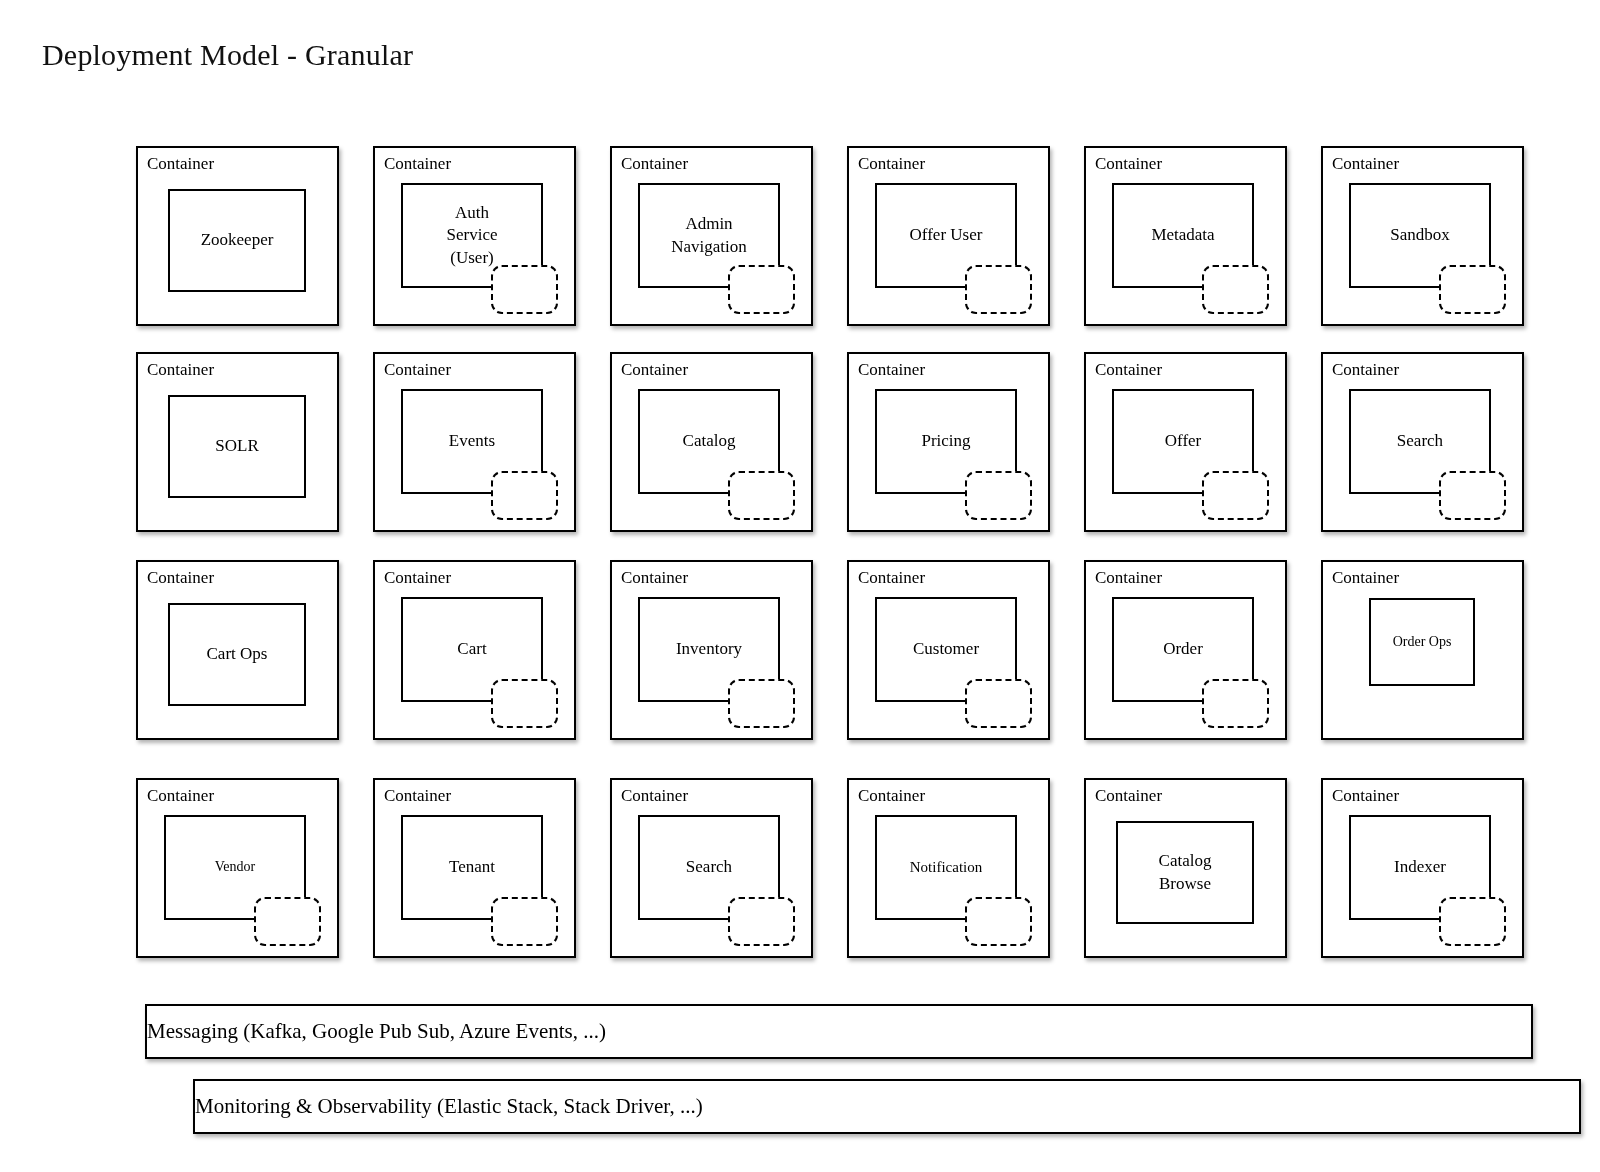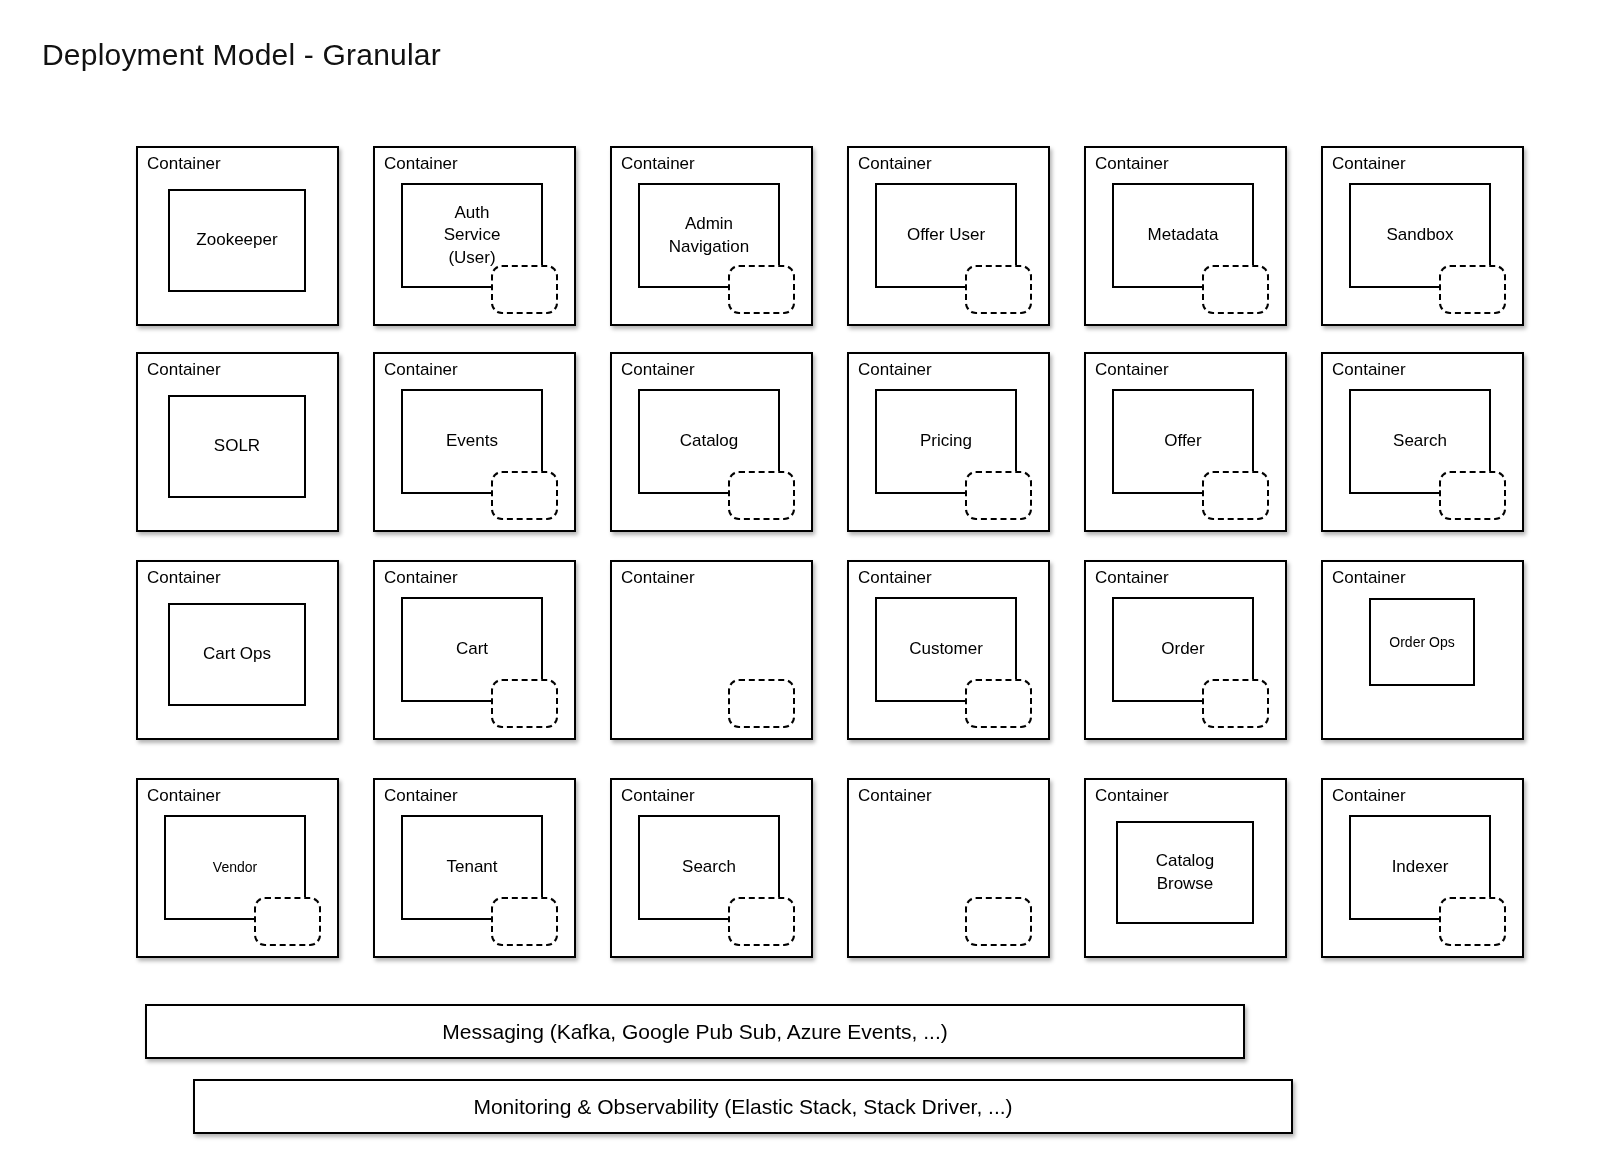--- a/index.html
+++ b/index.html
@@ -1,20 +1,20 @@
 <!DOCTYPE html>
 <html><head>
 <meta charset="utf-8">
 <style>
   html,body { margin:0; padding:0; background:#ffffff; }
   .page {
     position:relative;
     width:1600px; height:1172px;
     background:#ffffff;
-    font-family:Liberation Sans, sans-serif;
+    font-family:Liberation Serif, serif;
     color:#000000;
     overflow:hidden;
   }
   .title {
     position:absolute; left:42px; top:38px;
     font-size:30px; color:#111111;
     letter-spacing:0.2px;
   }
   .grid { position:absolute; left:136px; top:146px; width:1388px; height:812px; }
   .row { position:absolute; left:0; width:100%; display:flex; justify-content:space-between; }
@@ -44,24 +44,24 @@
   .service-name { font-size:17px; line-height:1.3; white-space:pre-line; padding:0 4px; }
   .text-sm15 .service-name, .service-name.text-sm15 { font-size:15px; }
   .text-sm14 .service-name, .service-name.text-sm14 { font-size:14px; }
   .pod {
     position:absolute; left:116px; top:117px;
     width:67px; height:49px;
     border:2px dashed #000; border-radius:11px;
     background:#ffffff; box-sizing:border-box;
   }
   .bar {
-    position:absolute; left:145px; width:1100px; height:55px;
+    position:absolute; left:145px; width:1388px; height:55px;
     border:2px solid #000; background:#fff; box-sizing:border-box;
     box-shadow:2px 3px 4px rgba(0,0,0,0.30);
-    display:flex; align-items:center; justify-content:center;
+    display:flex; align-items:center; justify-content:flex-start;
     font-size:21px;
   }
   .bar-messaging  { top:1004px; }
   .bar-monitoring { top:1079px;margin-left:48px; }
 </style>
 </head>
 <body>
 
 <div class="page">
   <div class="title">Deployment Model - Granular</div>
@@ -165,20 +165,23 @@
         </div>
         <div class="cell">
           <div class="cell-label">Container</div>
           <div class="service box-default">
             <div class="service-name">Cart</div>
           </div>
           <div class="pod"></div>
         </div>
         <div class="cell">
           <div class="cell-label">Container</div>
+          <div class="service box-default">
+            <div class="service-name">Inventory</div>
+          </div>
           <div class="pod"></div>
         </div>
         <div class="cell">
           <div class="cell-label">Container</div>
           <div class="service box-default">
             <div class="service-name">Customer</div>
           </div>
           <div class="pod"></div>
         </div>
         <div class="cell">
@@ -212,20 +215,23 @@
         </div>
         <div class="cell">
           <div class="cell-label">Container</div>
           <div class="service box-default">
             <div class="service-name">Search</div>
           </div>
           <div class="pod"></div>
         </div>
         <div class="cell">
           <div class="cell-label">Container</div>
+          <div class="service box-default">
+            <div class="service-name text-sm15">Notification</div>
+          </div>
           <div class="pod"></div>
         </div>
         <div class="cell">
           <div class="cell-label">Container</div>
           <div class="service box-centered">
             <div class="service-name">Catalog
 Browse</div>
           </div>
         </div>
         <div class="cell">

